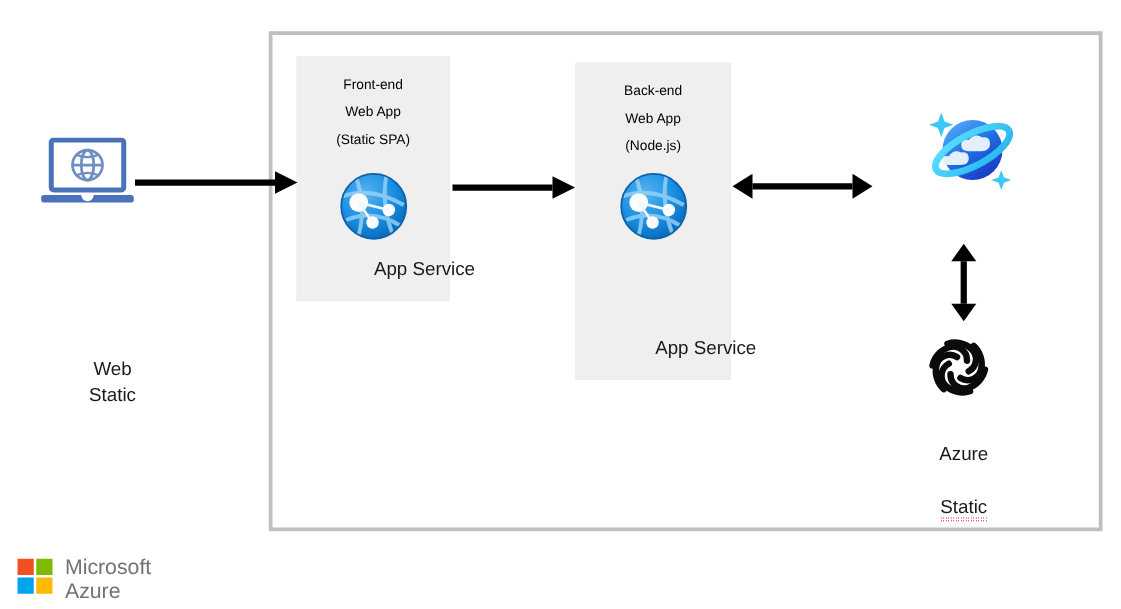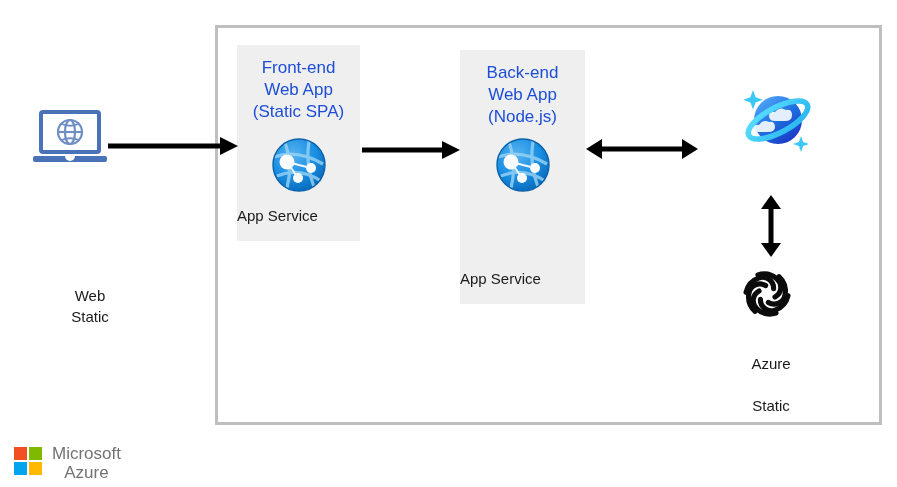--- a/index.html
+++ b/index.html
@@ -65,35 +65,36 @@
     box-sizing: border-box;
   }
   #frontend-box { left: 237px; top: 45px; width: 123px; height: 196px; }
   #backend-box  { left: 460px; top: 50px; width: 125px; height: 254px; }
 
   .box-title {
     position: absolute;
     left: 0;
     width: 100%;
     text-align: center;
-    font-size: 17px;
+    font-size: 11px;
     line-height: 22px;
     white-space: pre-line;
-    color: #1d4ed8;
+    color: #000000;
   }
   #frontend-title { top: 12px; }
   #backend-title  { top: 12px; }
 
   .box-caption {
     position: absolute;
     left: 0;
     width: 100%;
-    text-align: left;
+    text-align: right;
     font-size: 15px;
     color: #1a1a1a;
+    padding-left: 20px;
   }
   #frontend-caption { bottom: 17px; }
   #backend-caption  { bottom: 17px; }
 
   .appservice-icon {
     position: absolute;
     left: 50%;
     transform: translateX(-50%);
     width: 56px;
     height: 56px;
@@ -155,21 +156,20 @@
   #arrow-backend-cosmos   { left: 586px; top: 138px; }
   #arrow-cosmos-openai    { left: 760px; top: 195px; }
 
   
   #ms-azure-logo {
     position: absolute;
     left: 14px;
     top: 444px;
     width: 140px;
     height: 38px;
-    text-align: center;
   }
   #ms-squares {
     position: absolute;
     left: 0;
     top: 3px;
     width: 30px;
     height: 30px;
   }
   .ms-sq { position: absolute; width: 13px; height: 13px; }
   #ms-sq-red    { left: 0;    top: 0;    background: #f25022; }

